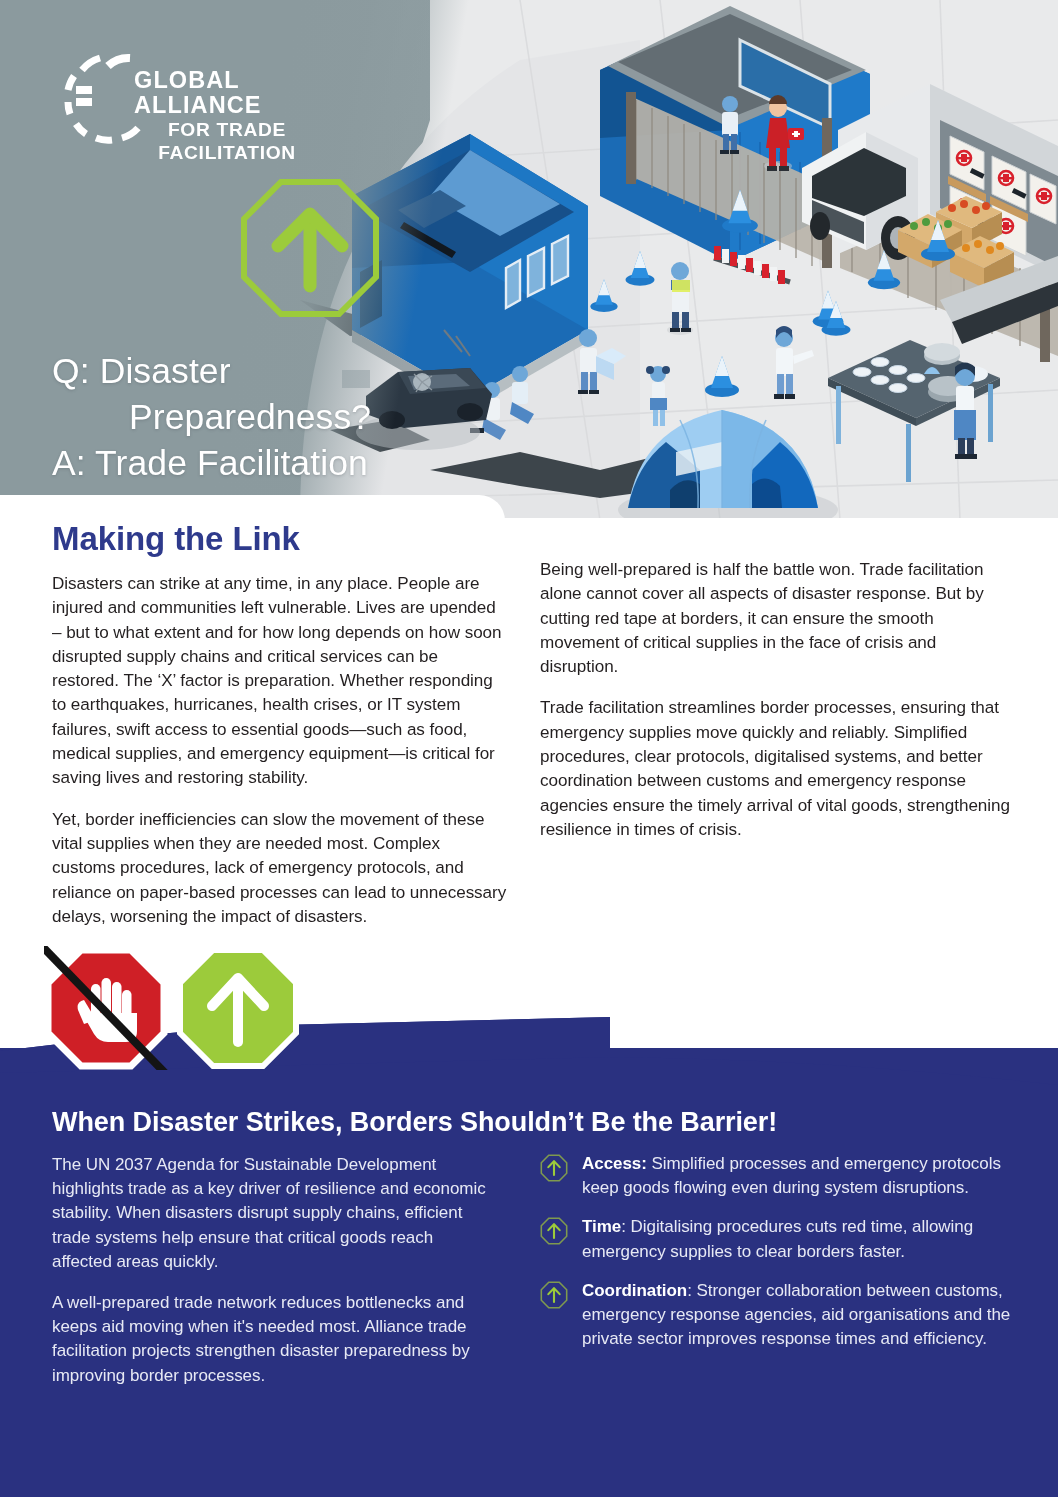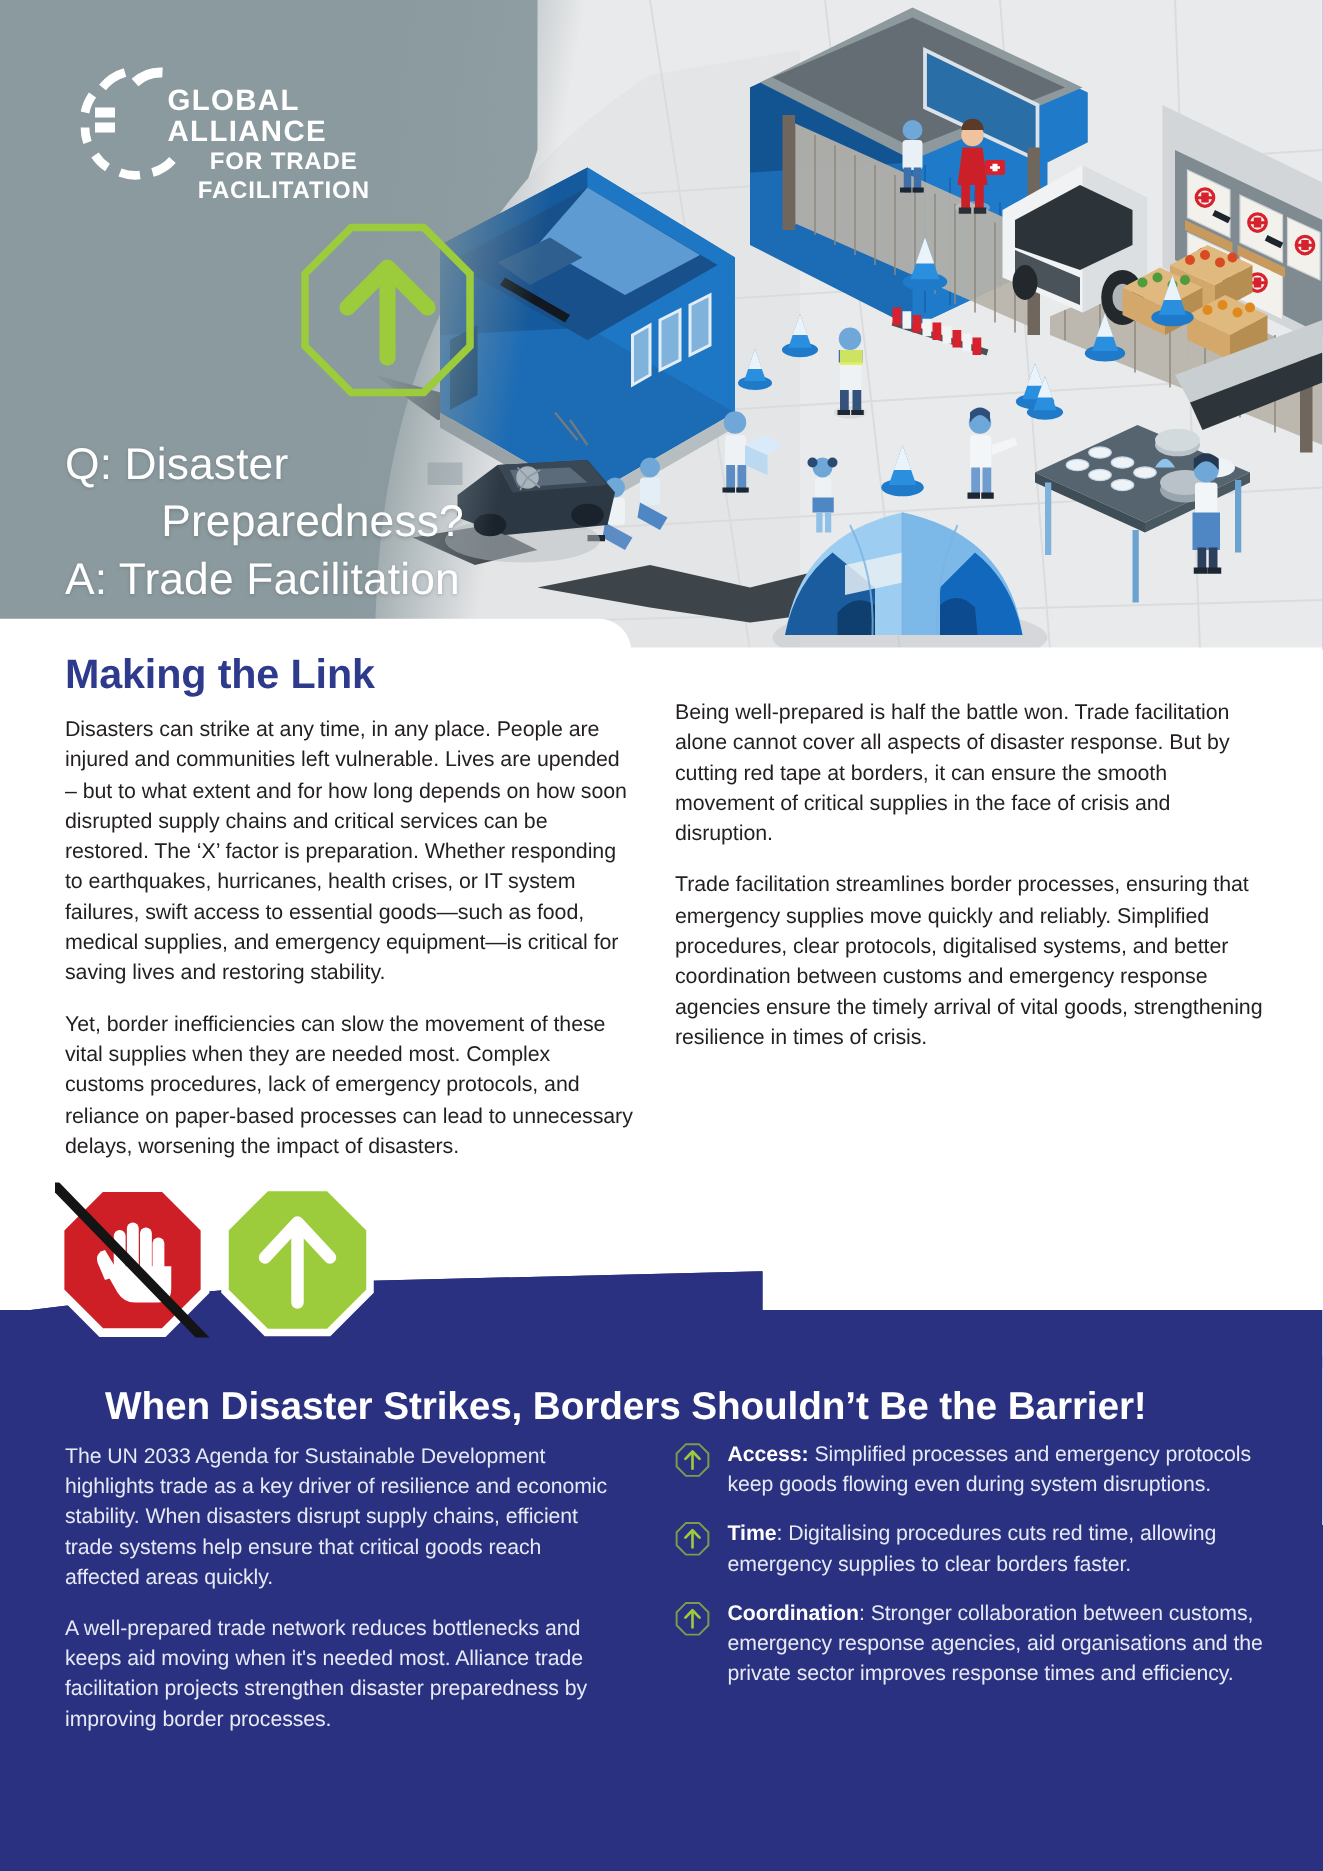--- a/index.html
+++ b/index.html
@@ -7,21 +7,21 @@
   body {
     font-family:"Liberation Sans", sans-serif;
     background:#ffffff;
     position:relative;
     overflow:hidden;
   }
 
   
   .hero {
     position:absolute; left:0; top:0; width:1058px; height:520px;
-    background:#6d28d9;
+    background:#ef4444;
     overflow:hidden;
   }
   .hero-photo { position:absolute; inset:0; }
 
   
   .hero-left-fade {
     position:absolute; left:0; top:0; width:560px; height:520px;
     background:linear-gradient(100deg,#8b9a9e 0%,#8b9a9e 46%,rgba(139,154,158,0.88) 56%,rgba(139,154,158,0.0) 72%);
     z-index:7; pointer-events:none;
   }
@@ -73,21 +73,21 @@
 
   .wave { position:absolute; left:0; top:955px; width:1058px; height:140px; z-index:14; }
 
   
   .navy {
     position:absolute; left:0; top:1048px; width:1058px; height:449px;
     background:#2a3180; z-index:13;
   }
   .navy-h {
     position:absolute; left:52px; top:59px; width:940px;
-    color:#ffffff; font-size:31px; font-weight:bold; letter-spacing:-.1px;margin-left:32px;
+    color:#ffffff; font-size:27px; font-weight:bold; letter-spacing:-.1px;
   }
   .navy-left { position:absolute; left:52px; top:105px; width:445px; }
   .navy-left p {
     color:#e7e9f4; font-size:17px; line-height:24.2px; margin-bottom:17px;
     letter-spacing:-.05px;
   }
   .navy-right { position:absolute; left:540px; top:104px; width:478px; }
   .blt { position:relative; padding-left:42px; margin-bottom:15px; }
   .blt-icon { position:absolute; left:0; top:2px; width:28px; height:28px; }
   .blt-txt {
@@ -586,21 +586,21 @@
       <path d="M62 96 L62 34"></path>
       <path d="M36 60 L62 32 L88 60"></path>
     </g>
   </svg>
 </div>
 
 <div class="navy">
   <div class="navy-h">When Disaster Strikes, Borders Shouldn’t Be the Barrier!</div>
 
   <div class="navy-left">
-    <p>The UN 2033 Agenda for Sustainable Development highlights trade as a key driver of resilience and economic stability. When disasters disrupt supply chains, efficient trade systems help ensure that critical goods reach affected areas quickly.</p>
+    <p>The UN 2037 Agenda for Sustainable Development highlights trade as a key driver of resilience and economic stability. When disasters disrupt supply chains, efficient trade systems help ensure that critical goods reach affected areas quickly.</p>
     <p>A well-prepared trade network reduces bottlenecks and keeps aid moving when it's needed most. Alliance trade facilitation projects strengthen disaster preparedness by improving border processes.</p>
   </div>
 
   <div class="navy-right">
 
     <div class="blt">
       <svg class="blt-icon" viewBox="0 0 32 32">
         <polygon points="10,1.5 22,1.5 30.5,10 30.5,22 22,30.5 10,30.5 1.5,22 1.5,10" fill="none" stroke="#7f9a4e" stroke-width="1.8"></polygon>
         <g stroke="#9ccb3b" stroke-width="2.4" stroke-linecap="round" stroke-linejoin="round" fill="none">
           <path d="M16 24 L16 9"></path>

